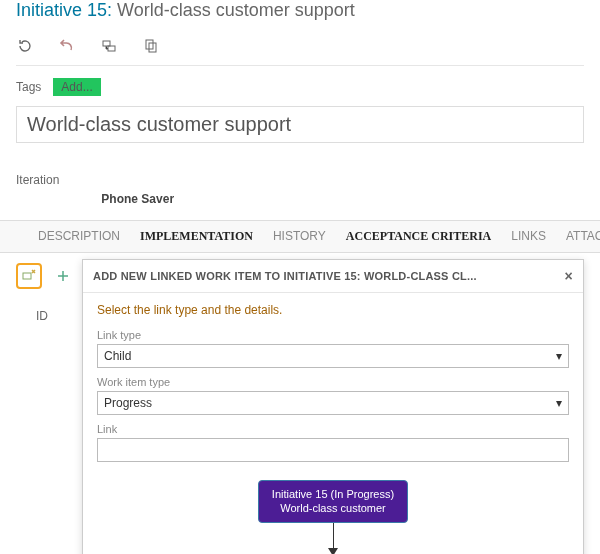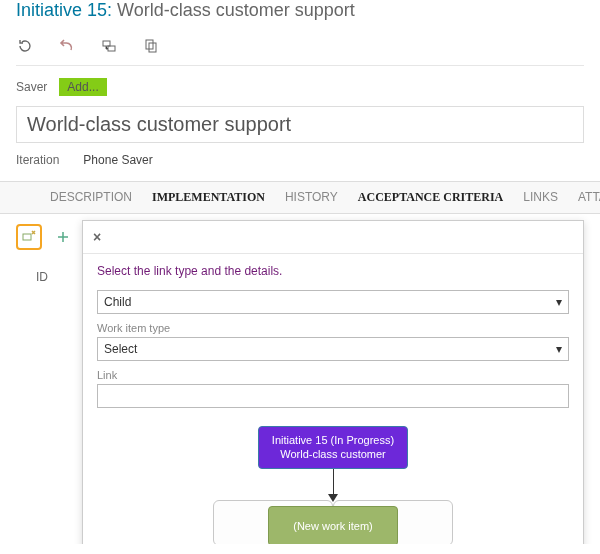--- a/index.html
+++ b/index.html
@@ -33,49 +33,49 @@
     color: #666;
     display:flex;align-items:center;justify-content:center;
   }
   .tags-row {
     display:flex; align-items:center; gap:12px;
     padding: 6px 0;
     font-size:12px;
     color:#666;
   }
   .tags-add {
-    background:#84cc16;
+    background:#22c55e;
     padding:2px 8px;
     color:#555;
     font-size:12px;
   }
   .big-title-input {
     border:1px solid #ddd;
     padding:6px 10px;
     font-size:20px;
     font-weight:300;
     color:#555;
     margin: 4px 0 10px 0;
   }
   .iteration-row {
-    display:flex; gap:24px; font-size:12px;
+    display:flex; gap:42px; font-size:12px;
     align-items:center;
     padding-bottom:10px;
     color:#444;
   }
   .iteration-row .lbl { color:#666; }
-  .iteration-row .val { font-weight:400; }
+  .iteration-row .val { font-weight:700;margin-top:39px; }
   .tabs {
     display:flex;
     border-top:1px solid #ddd;
     border-bottom:1px solid #ddd;
     background:#f8f8f8;
     font-size:12px;
     color:#888;
-    padding-left:40px;
+    padding-left:28px;
   }
   .tab {
     padding:8px 10px;
     white-space:nowrap;
   }
   .tab.active { color:#222; font-weight:700;font-family:Liberation Serif, serif; }
   .spacer { flex:1; }
 
   .impl-area {
     position:relative;
@@ -115,21 +115,21 @@
     display:flex;align-items:center;justify-content:space-between;
     padding:8px 10px;
     border-bottom:1px solid #e6e6e6;
     font-size:11px;
     font-weight:700;
     color:#555;
     letter-spacing:0.2px;
   }
   .dialog-close { cursor:pointer; color:#666; font-size:14px; }
   .dialog-body { padding:10px 14px 14px 14px; }
-  .dialog-instruction { font-size:12px; color:#701a75; margin-bottom:12px; }
+  .dialog-instruction { font-size:12px; color:#a16207; margin-bottom:12px; }
   .field-label { font-size:11px; color:#888; margin:8px 0 3px 0; }
   .select {
     border:1px solid #bbb;
     height:24px;
     display:flex;align-items:center;justify-content:space-between;
     padding:0 6px;
     font-size:12px;
     color:#333;
     background:#fff;
   }
@@ -140,21 +140,21 @@
     background:#fff;
   }
   .diagram {
     margin-top:18px;
     display:flex;
     flex-direction:column;
     align-items:center;
     gap:0;
   }
   .parent-node {
-    background:#6d28d9;
+    background:#4c1d95;
     color:#fff;
     border:1px solid #3a7aa8;
     border-radius:4px;
     font-size:11px;
     text-align:center;
     padding:6px 12px;
     line-height:1.3;
     min-width:150px;
   }
   .arrow-stem {
@@ -219,21 +219,21 @@
         </svg>
     </div>
     <div class="tb-btn">
       <svg width="16" height="16" viewBox="0 0 16 16">
           <rect x="3" y="2" width="7" height="9" fill="none" stroke="#666"></rect>
           <rect x="6" y="5" width="7" height="9" fill="none" stroke="#666"></rect>
         </svg>
     </div>
   </div>
   <div class="tags-row">
-    <span class="lbl">Saver</span>
+    <span class="lbl">Tags</span>
     <span class="tags-add">Add...</span>
   </div>
   <div class="big-title-input">World-class customer support</div>
   <div class="iteration-row">
     <span class="lbl">Iteration</span>
     <span class="val">Phone Saver</span>
   </div>
 </div>
 
 <div class="tabs">
@@ -257,33 +257,35 @@
     <div class="icon-btn">
       <svg width="16" height="16" viewBox="0 0 16 16">
           <path stroke="#5a8" stroke-width="1.5" fill="none" d="M8 3v10M3 8h10"></path>
         </svg>
     </div>
   </div>
   <div class="id-label">ID</div>
 
   <div class="dialog">
     <div class="dialog-header">
+      <span>ADD NEW LINKED WORK ITEM TO INITIATIVE 15: WORLD-CLASS CL...</span>
       <span class="dialog-close">×</span>
     </div>
     <div class="dialog-body">
       <div class="dialog-instruction">Select the link type and the details.</div>
 
+      <div class="field-label">Link type</div>
       <div class="select">
         <span>Child</span>
         <span>▾</span>
       </div>
 
       <div class="field-label">Work item type</div>
       <div class="select">
-        <span>Select</span>
+        <span>Progress</span>
         <span>▾</span>
       </div>
 
       <div class="field-label">Link</div>
       <div class="text-input"></div>
 
       <div class="diagram">
         <div class="parent-node">
           <div>Initiative 15 (In Progress)</div>
           <div>World-class customer</div>

